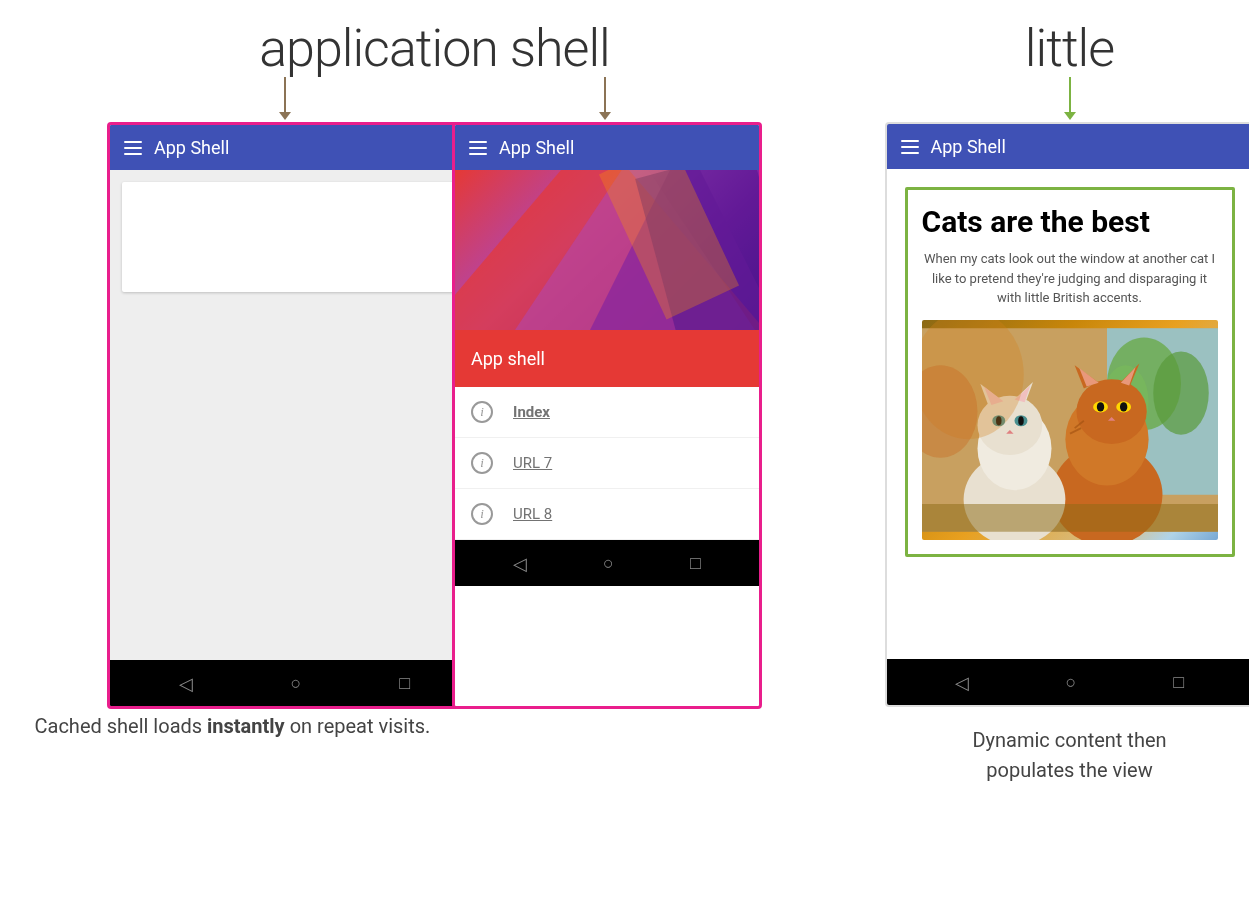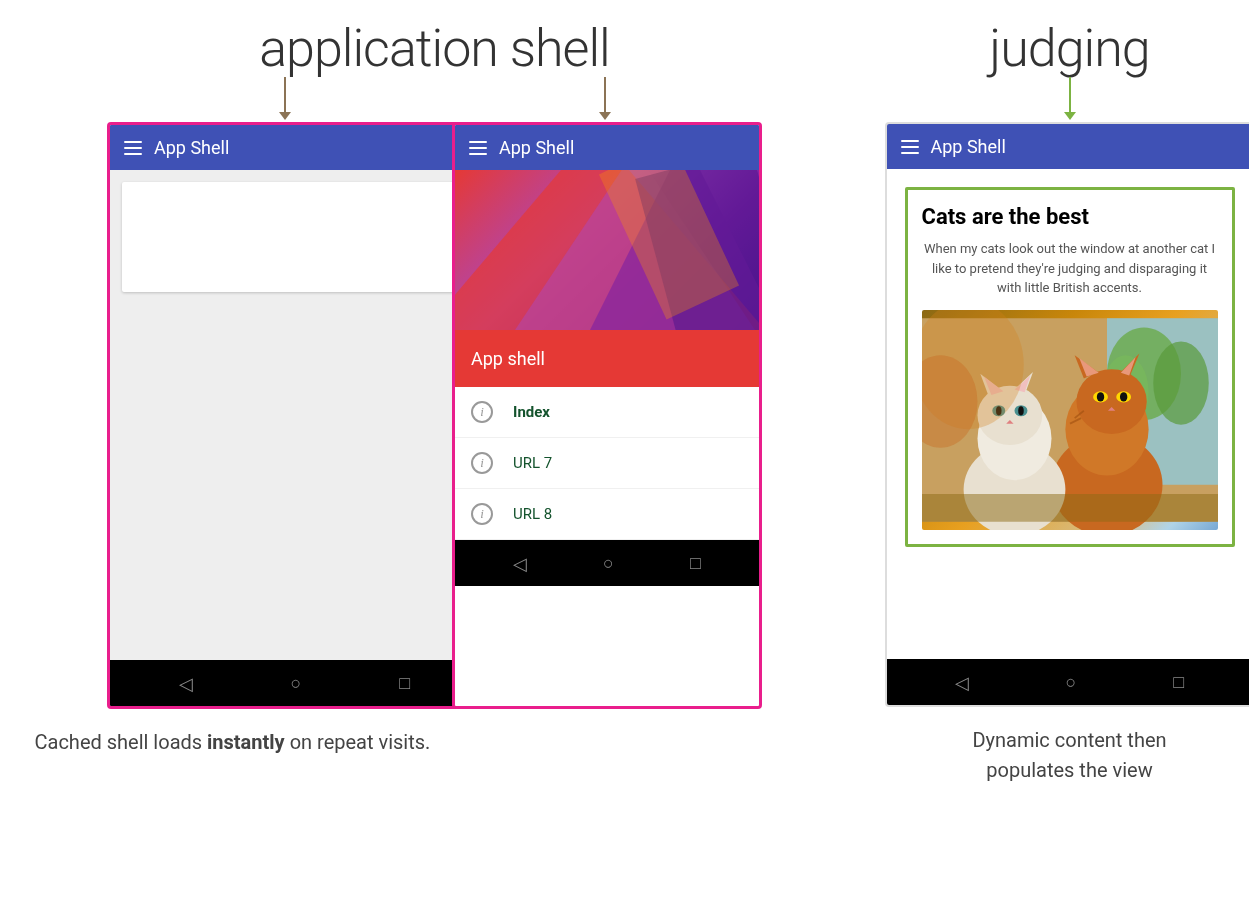--- a/index.html
+++ b/index.html
@@ -196,21 +196,22 @@
     .menu-item {
       display: flex;
       align-items: center;
       padding: 14px 16px;
       gap: 20px;
       border-bottom: 1px solid #f0f0f0;
     }
 
     .menu-item-label {
       font-size: 15px;
-      color: #14532d;
+      color: #737373;
+      text-decoration: underline;
     }
 
     .menu-item.active .menu-item-label {
       font-weight: bold;
     }
 
     .info-circle {
       width: 22px;
       height: 22px;
       border-radius: 50%;
@@ -227,21 +228,21 @@
 
     .content-green-box {
       border: 3px solid #7cb342;
       margin: 10px;
       border-radius: 2px;
       padding: 14px;
       background: #fff;
     }
 
     .content-title {
-      font-size: 22px;
+      font-size: 30px;
       font-weight: bold;
       color: #000;
       margin-bottom: 10px;
     }
 
     .content-text {
       font-size: 13px;
       color: #555;
       line-height: 1.5;
       margin-bottom: 12px;
@@ -432,29 +433,29 @@
 
         <div style="position:absolute; top:0; right:-36px; width:36px; height:100%; background:#444; z-index:10; border-radius:0 4px 4px 0;"></div>
         <div class="phone-bottom-nav">
           <span class="nav-icon">◁</span>
           <span class="nav-icon">○</span>
           <span class="nav-icon">□</span>
         </div>
       </div>
     </div>
 
-    <div class="bottom-caption" style="margin-top:18px; text-align:left; width:100%; padding-left:10px; font-size:20px;">
+    <div class="bottom-caption" style="margin-top:2px; text-align:left; width:100%; padding-left:10px; font-size:20px;">
       <span>Cached shell loads </span><span class="bold-text">instantly</span><span> on repeat visits.</span>
     </div>
   </div>
 
   <div class="right-label-group" style="margin-left:40px;">
 
     <div style="display:flex; align-items:center; justify-content:center; width:100%; margin-bottom:0;">
-      <span class="big-label">judging</span>
+      <span class="big-label">little</span>
     </div>
 
     <div class="right-arrow-container">
       <div class="right-arrow-stem"></div>
       <div class="right-arrow-head"></div>
     </div>
 
     <div class="phone-frame phone-right" style="border:2px solid #ddd; width:370px;">
       <div class="phone-header">
         <div class="hamburger-icon">

